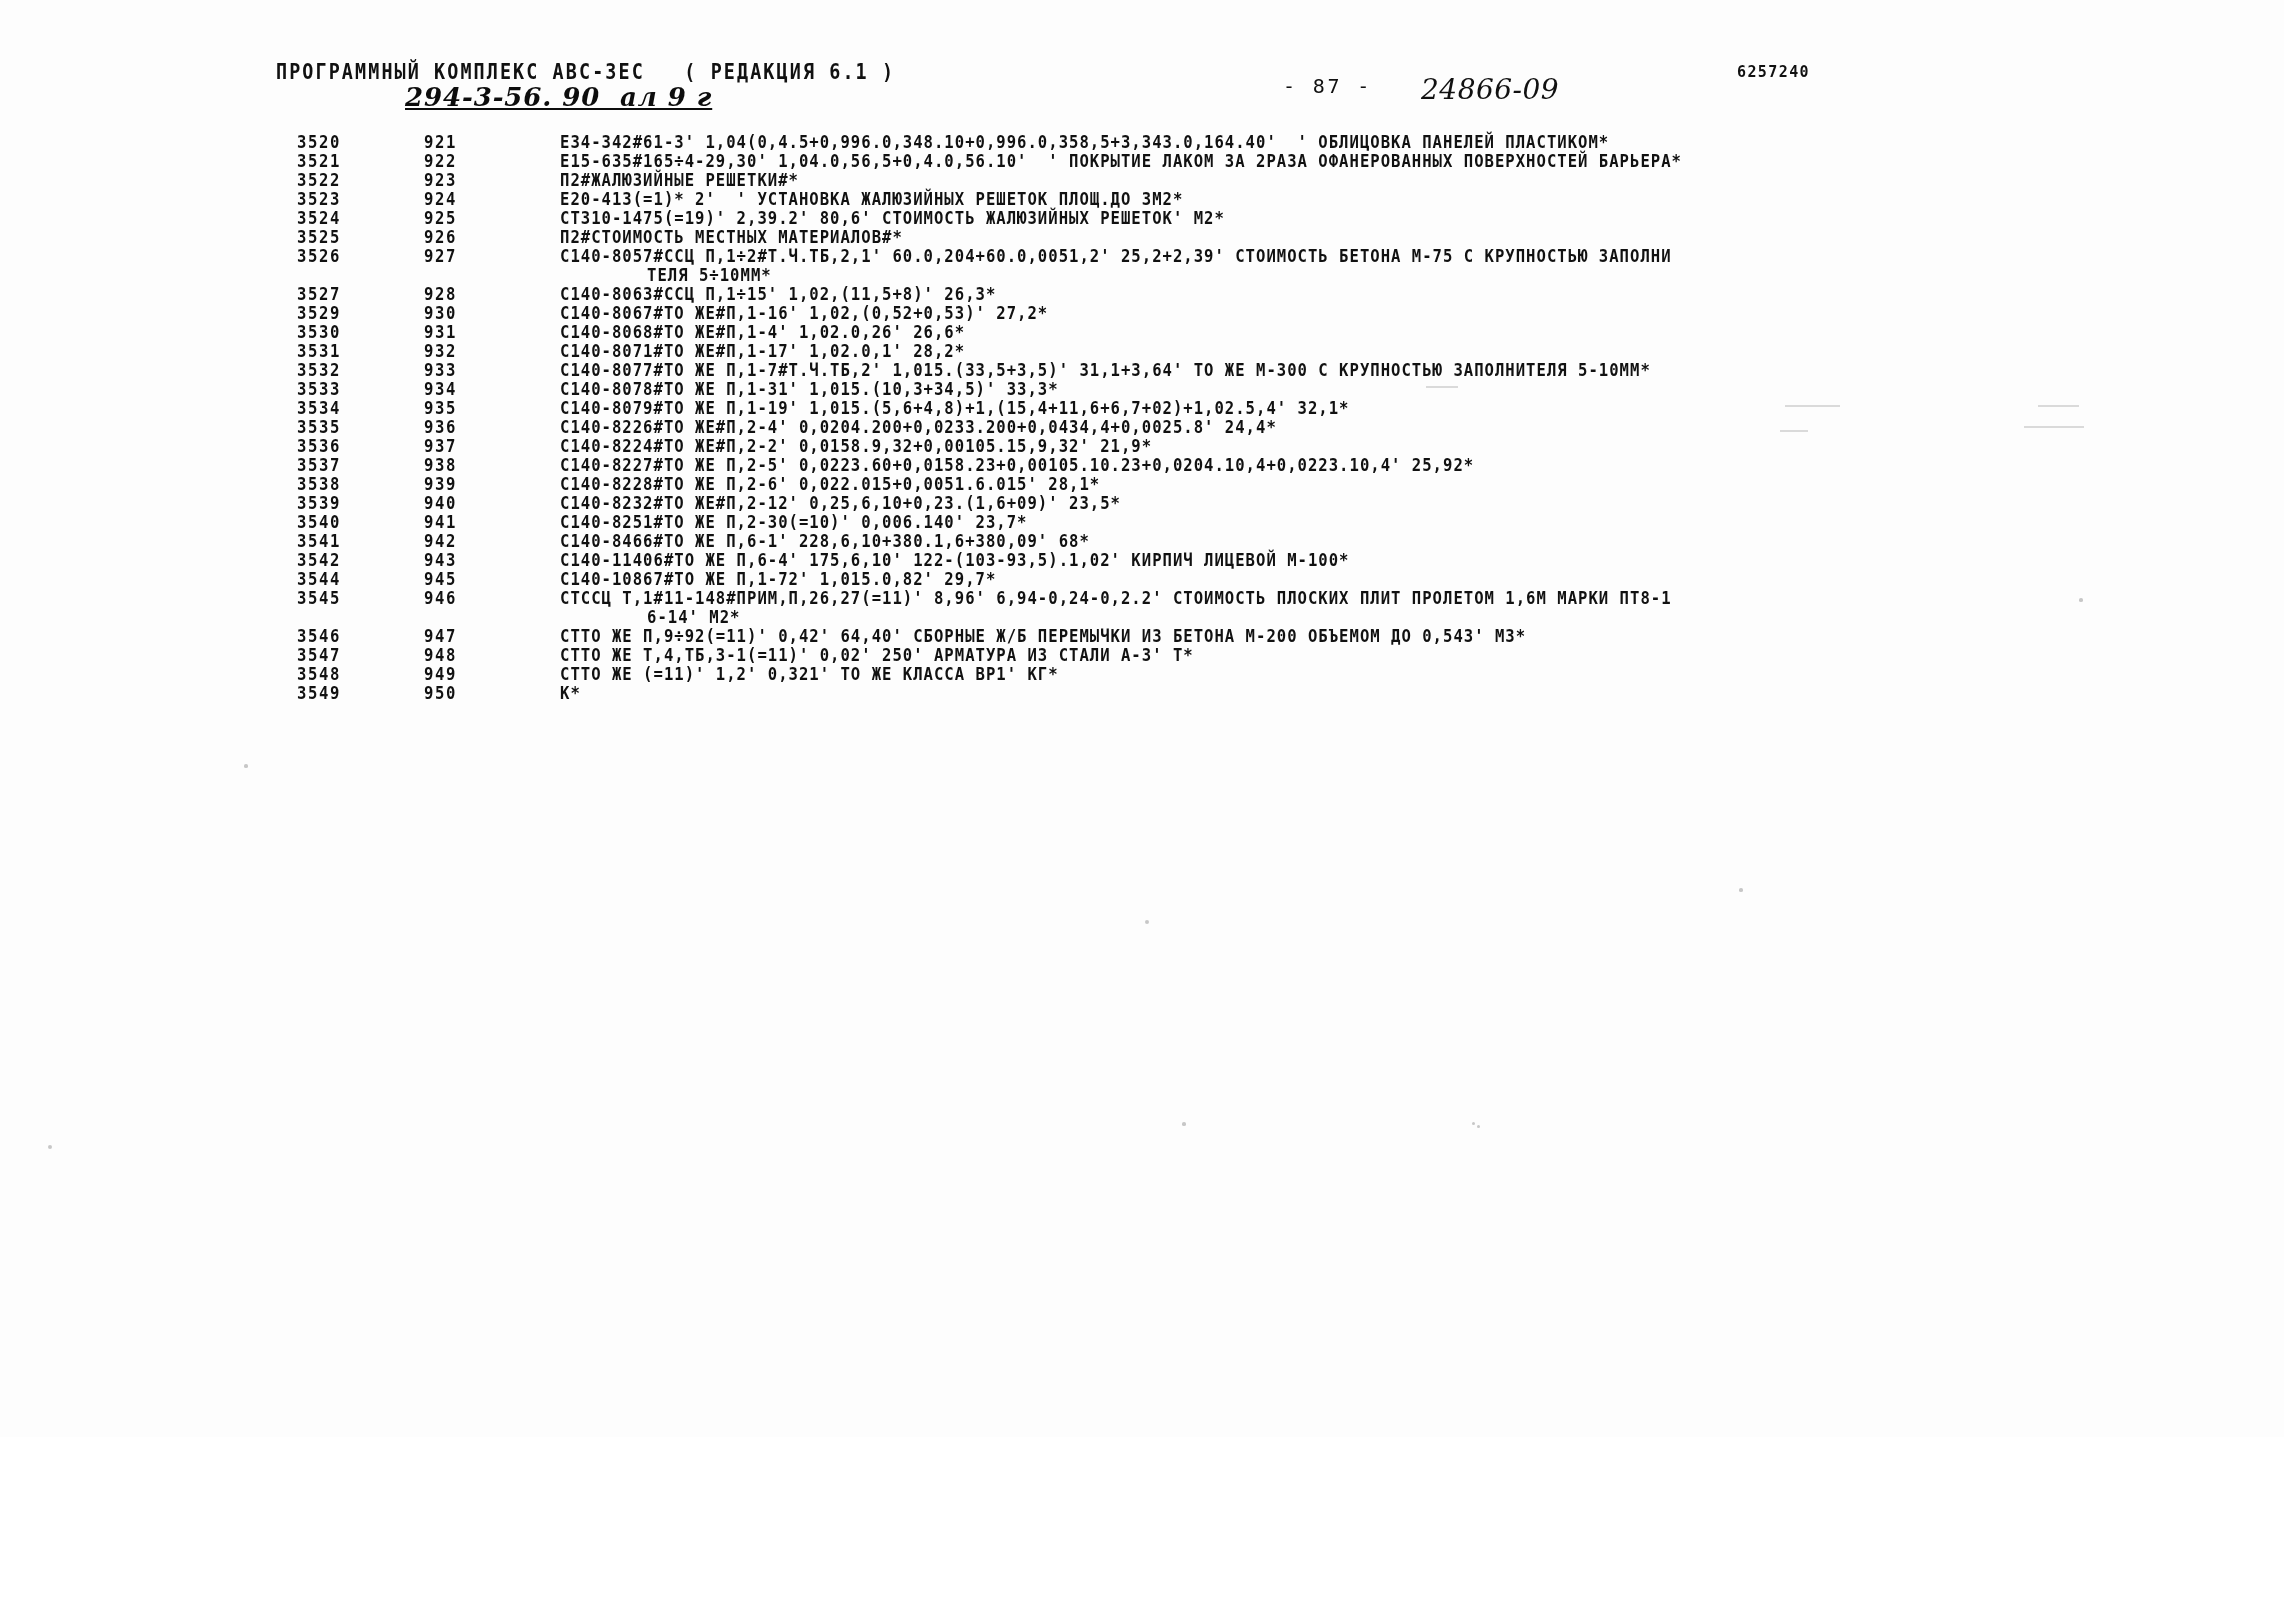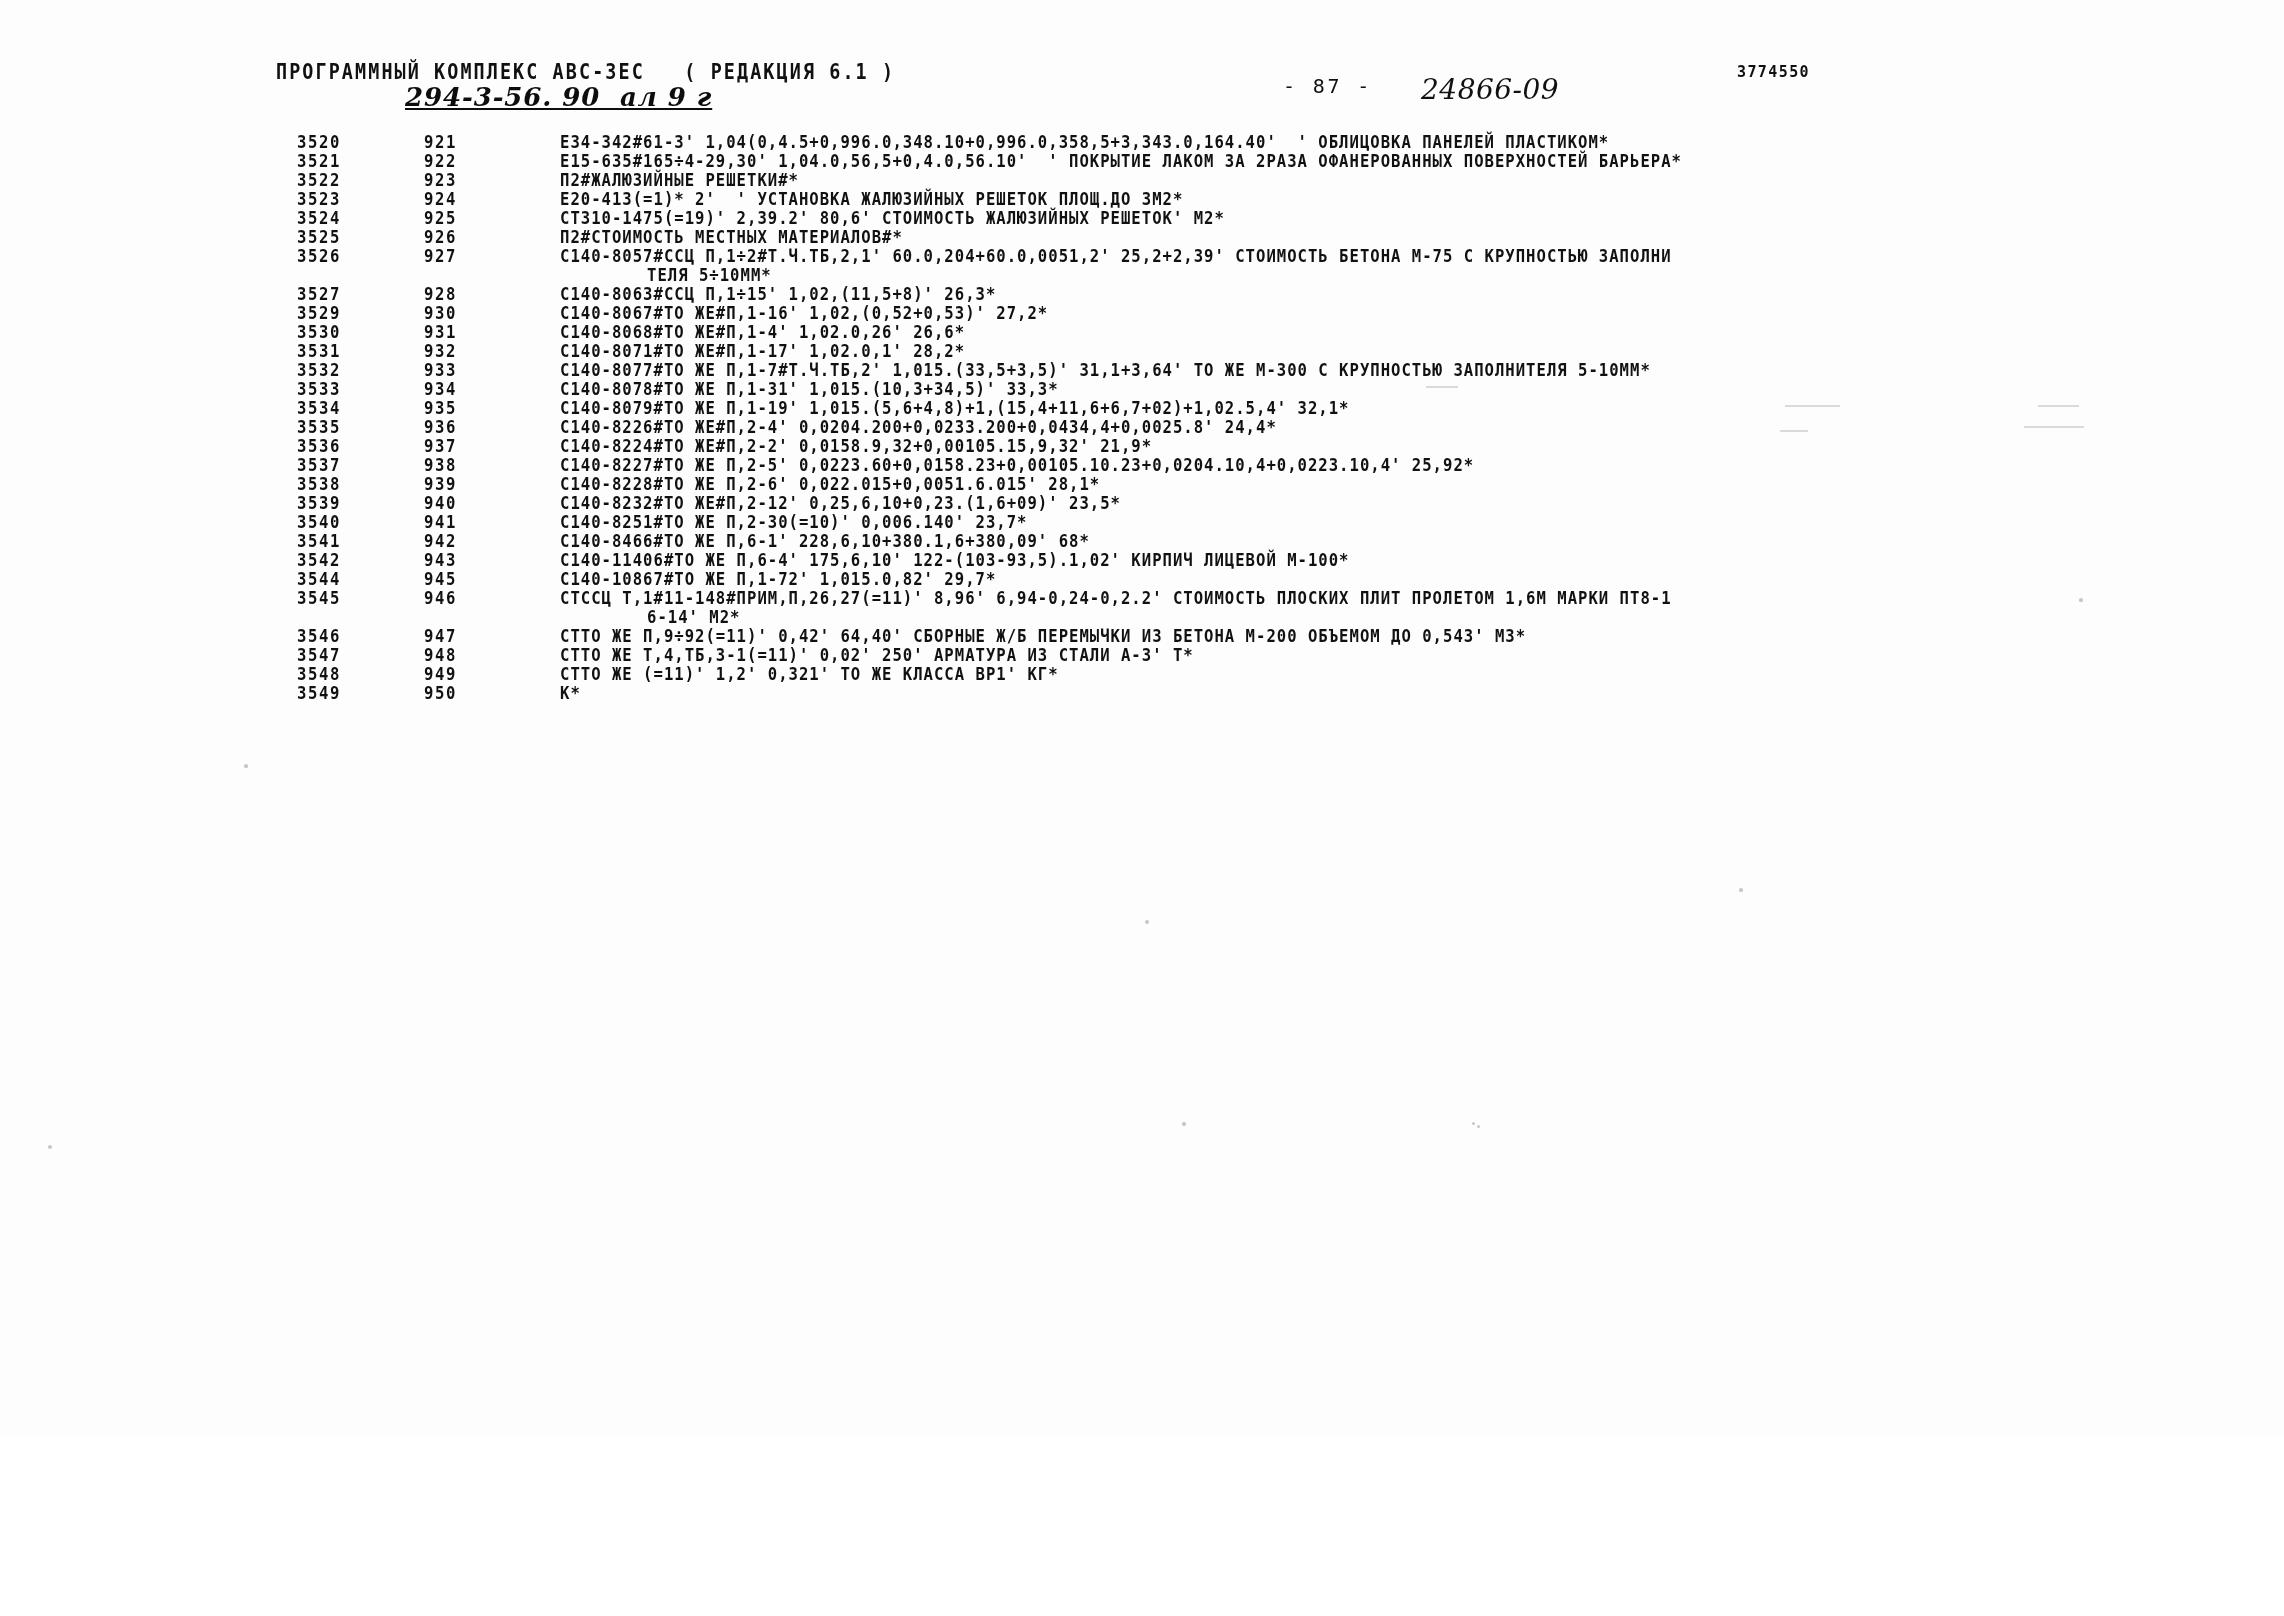--- a/index.html
+++ b/index.html
@@ -133,21 +133,21 @@
 </style>
 </head>
 <body>
 
 <div class="page">
 
   <div class="hdr-title">ПРОГРАММНЫЙ КОМПЛЕКС АВС-3ЕС   ( РЕДАКЦИЯ 6.1 )</div>
   <div class="hdr-hand">294-3-56. 90  ал 9 г</div>
   <div class="pg-num">- 87 -</div>
   <div class="pg-hand">24866-09</div>
-  <div class="doc-code">3774550</div>
+  <div class="doc-code">6257240</div>
 
   <div class="listing" id="listing">
       <div class="row"><span class="c-seq">3520</span><span class="c-num">921</span><span class="c-txt">E34-342#61-3' 1,04(0,4.5+0,996.0,348.10+0,996.0,358,5+3,343.0,164.40'  ' ОБЛИЦОВКА ПАНЕЛЕЙ ПЛАСТИКОМ*</span></div>
       <div class="row"><span class="c-seq">3521</span><span class="c-num">922</span><span class="c-txt">E15-635#165÷4-29,30' 1,04.0,56,5+0,4.0,56.10'  ' ПОКРЫТИЕ ЛАКОМ ЗА 2РАЗА ОФАНЕРОВАННЫХ ПОВЕРХНОСТЕЙ БАРЬЕРА*</span></div>
       <div class="row"><span class="c-seq">3522</span><span class="c-num">923</span><span class="c-txt">П2#ЖАЛЮЗИЙНЫЕ РЕШЕТКИ#*</span></div>
       <div class="row"><span class="c-seq">3523</span><span class="c-num">924</span><span class="c-txt">E20-413(=1)* 2'  ' УСТАНОВКА ЖАЛЮЗИЙНЫХ РЕШЕТОК ПЛОЩ.ДО 3М2*</span></div>
       <div class="row"><span class="c-seq">3524</span><span class="c-num">925</span><span class="c-txt">СТ310-1475(=19)' 2,39.2' 80,6' СТОИМОСТЬ ЖАЛЮЗИЙНЫХ РЕШЕТОК' М2*</span></div>
       <div class="row"><span class="c-seq">3525</span><span class="c-num">926</span><span class="c-txt">П2#СТОИМОСТЬ МЕСТНЫХ МАТЕРИАЛОВ#*</span></div>
       <div class="row"><span class="c-seq">3526</span><span class="c-num">927</span><span class="c-txt">С140-8057#ССЦ П,1÷2#Т.Ч.ТБ,2,1' 60.0,204+60.0,0051,2' 25,2+2,39' СТОИМОСТЬ БЕТОНА М-75 С КРУПНОСТЬЮ ЗАПОЛНИ</span></div>
       <div class="row"><span class="c-seq"></span><span class="c-num"></span><span class="c-txt cont">ТЕЛЯ 5÷10ММ*</span></div>

